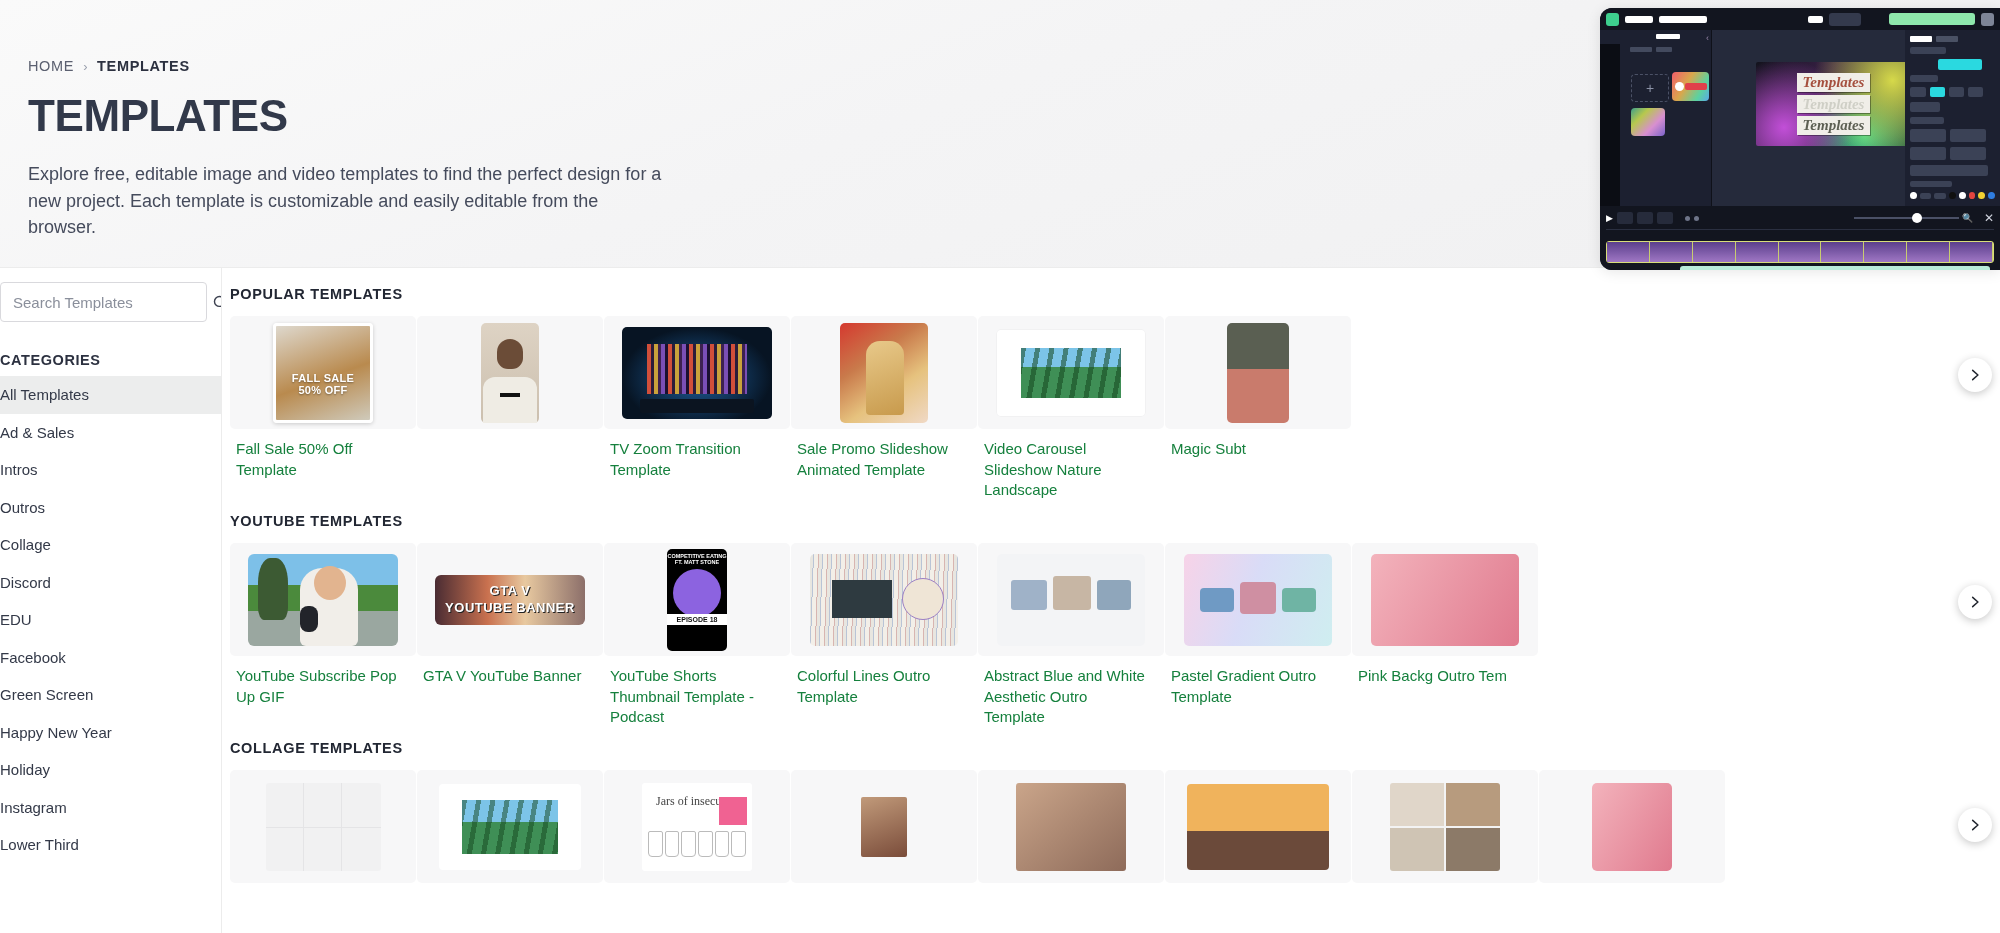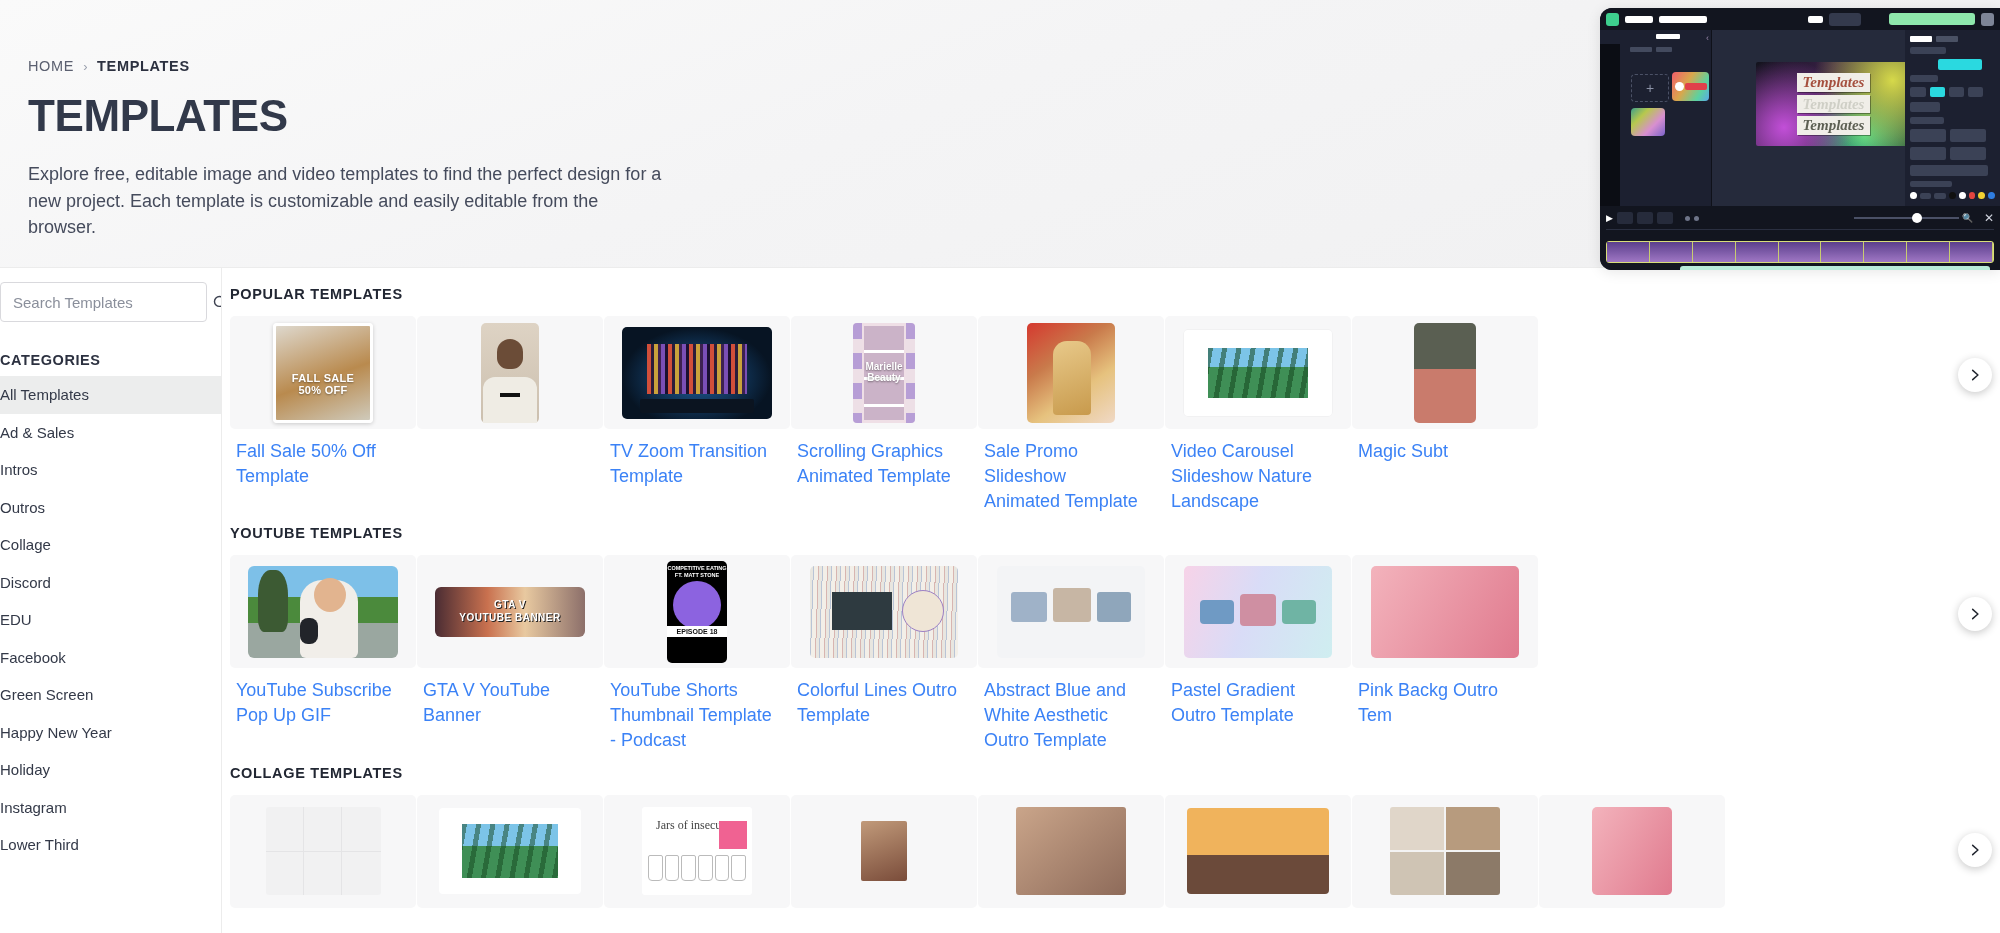--- a/index.html
+++ b/index.html
@@ -165,21 +165,21 @@
   }
   .section { position:relative; margin-bottom: 12px; }
   .row { display:flex; gap:1px; }
   .card { width:186px; flex:0 0 186px; }
   .thumb {
     height: 113px; background:#f7f7f8; border-radius:5px;
     display:flex; align-items:center; justify-content:center; overflow:hidden;
     position:relative;
   }
   .cap {
-    font-size: 18px; line-height:1.38; color:#3b82f6;
+    font-size: 15px; line-height:1.38; color:#15803d;
     padding: 10px 18px 0 6px;
   }
   .section.pop .cap, .section.yt .cap { padding-left: 6px; }
 
   .arrow-btn {
     position:absolute; width:34px; height:34px; border-radius:50%;
     background:#fff; box-shadow:0 2px 9px rgba(0,0,0,.22);
     display:flex; align-items:center; justify-content:center;
     right: 8px; cursor:pointer; z-index:5; border:none;
   }
@@ -213,21 +213,21 @@
   .t-webinar .f { width:22px;height:22px;border-radius:50%; }
   .t-webinar .date { position:absolute; right:6px; bottom:12px; font-size:5.5px; color:#222; text-align:right;}
   .t-magic { width:62px;height:100px; border-radius:5px; background:linear-gradient(180deg,#5a5f52 0 46%, #c97b6c 46% 100%);}
 
   .t-yts { width:150px;height:92px; border-radius:6px; background:linear-gradient(180deg,#7dc0e8 0 34%,#4b8a3c 34% 62%,#9aa7a0 62% 100%); position:relative; overflow:hidden;}
   .t-yts .tree { position:absolute; left:10px; top:4px; width:30px;height:62px; background:#3c5a33; border-radius:40% 40% 20% 20%;}
   .t-yts .man { position:absolute; left:52px; top:14px; width:58px;height:78px; background:#f1eee9; border-radius:22px 22px 6px 6px;}
   .t-yts .face { position:absolute; left:66px; top:12px; width:32px;height:34px;border-radius:50%; background:#e2b48f;}
   .t-yts .mic { position:absolute; left:52px; top:52px; width:18px;height:26px;border-radius:8px;background:#22242a;}
   .t-gta { width:150px;height:50px; border-radius:6px; background:linear-gradient(90deg,#4a2c33,#c9714f 35%,#e8c9a0 60%,#8c6f6a); position:relative; overflow:hidden;}
-  .t-gta .txt { position:absolute; inset:0; display:flex; flex-direction:column; align-items:center; justify-content:center; color:#fff; font-weight:800; font-size:10px; line-height:1.25; text-shadow:1px 1px 0 #222; letter-spacing:.5px;}
+  .t-gta .txt { position:absolute; inset:0; display:flex; flex-direction:column; align-items:center; justify-content:center; color:#fff; font-weight:800; font-size:13px; line-height:1.25; text-shadow:1px 1px 0 #222; letter-spacing:.5px;}
   .t-shorts { width:60px;height:102px; border-radius:5px; background:#000; position:relative; overflow:hidden;}
   .t-shorts .hdr { position:absolute; left:0;right:0; top:4px; text-align:center; color:#fff; font-size:5.5px; font-weight:700; line-height:1.2;}
   .t-shorts .circle { position:absolute; left:6px; top:20px; width:48px;height:48px;border-radius:50%; background:#8c63e0;}
   .t-shorts .ep { position:absolute; left:0;right:0; bottom:26px; background:#fff; color:#111; font-size:7px; font-weight:700; text-align:center; padding:2px 0;}
   .t-lines { width:148px;height:92px; border-radius:5px; background:repeating-linear-gradient(92deg,#e8e6e0 0 3px,#b9c4d6 3px 4px,#f3efe8 4px 8px,#d8b5b0 8px 9px); position:relative;}
   .t-lines .photo { position:absolute; left:22px; top:26px; width:60px;height:38px; background:#2e3a40;}
   .t-lines .circ { position:absolute; right:14px; top:24px; width:42px;height:42px;border-radius:50%; background:#efe5d6; border:1px solid #9b7fc4;}
   .t-blue { width:148px;height:92px; border-radius:5px; background:linear-gradient(140deg,#cfeaea,#eaf5f3 60%,#dff0ec); position:relative; overflow:hidden;}
   .t-blue .p { position:absolute; border-radius:4px; }
   .t-pastel { width:148px;height:92px; border-radius:5px; background:linear-gradient(110deg,#f7d3e8,#d9dcf7 45%,#cfeef0); position:relative;}
@@ -448,31 +448,20 @@
           <div class="card">
             <div class="thumb">
               <div class="t-tv">
                   <i class="screen"></i>
                   <i class="stand"></i>
                 </div>
             </div>
             <div class="cap">TV Zoom Transition Template</div>
           </div>
 
-          <div class="card">
-            <div class="thumb">
-              <div class="t-marielle">
-                <i class="strip" style="left:0"></i>
-                  <i class="strip" style="right:0"></i>
-                  <i class="inner"></i>
-                <div class="txt"><span>Marielle</span><br><span>Beauty</span></div>
-              </div>
-            </div>
-            <div class="cap">Scrolling Graphics Animated Template</div>
-          </div>
 
           <div class="card">
             <div class="thumb">
               <div class="t-salepromo">
                   <i class="fig"></i>
                 </div>
             </div>
             <div class="cap">Sale Promo Slideshow Animated Template</div>
           </div>
 

